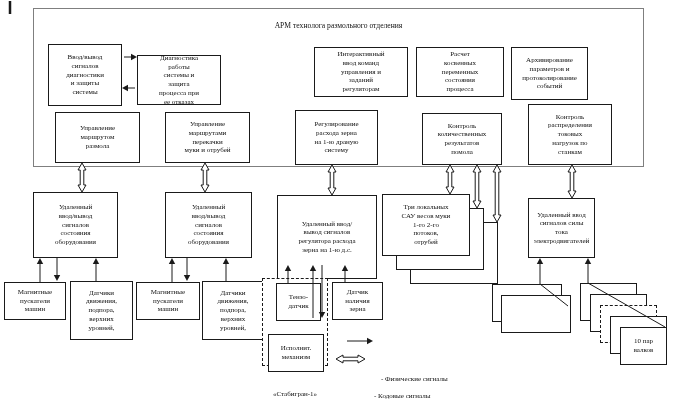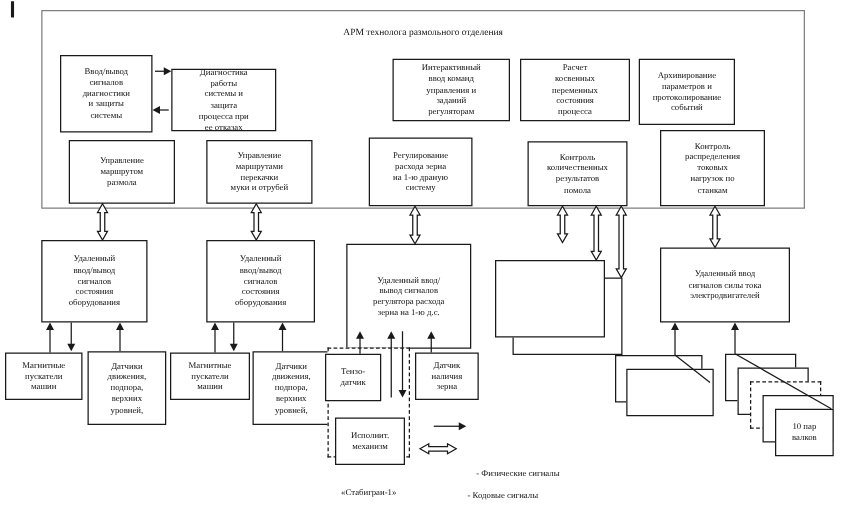--- a/index.html
+++ b/index.html
@@ -34,30 +34,31 @@
   <div class="box" style="left:295px;top:110px;width:83px;height:55px">Регулирование расхода зерна на 1-ю драную систему</div>
   <div class="box" style="left:422px;top:113px;width:80px;height:52px">Контроль количественных результатов помола</div>
   <div class="box" style="left:528px;top:104px;width:84px;height:61px">Контроль распределения токовых нагрузок по станкам</div>
 
   <div class="box" style="left:33px;top:192px;width:85px;height:66px">Удаленный ввод/вывод сигналов состояния оборудования</div>
   <div class="box" style="left:165px;top:192px;width:87px;height:66px">Удаленный ввод/вывод сигналов состояния оборудования</div>
   <div class="box" style="left:277px;top:195px;width:100px;height:84px">Удаленный ввод/вывод сигналов регулятора расхода зерна на 1-ю д.с.</div>
 
   <div class="box" style="left:410px;top:222px;width:88px;height:62px"></div>
   <div class="box" style="left:396px;top:208px;width:88px;height:62px"></div>
+  <div class="box" style="left:382px;top:194px;width:88px;height:62px">Три локальных САУ весов муки 1-го 2-го потоков, отрубей</div>
 
-  <div class="box" style="left:528px;top:198px;width:104px;height:60px">Удаленный ввод сигналов  силы тока электродвигателей</div>
+  <div class="box" style="left:528px;top:198px;width:67px;height:60px">Удаленный ввод сигналов  силы тока электродвигателей</div>
 
   <div class="box" style="left:4px;top:282px;width:62px;height:38px">Магнитные пускатели машин</div>
   <div class="box" style="left:70px;top:281px;width:63px;height:59px">Датчики движения, подпора, верхних уровней,</div>
   <div class="box" style="left:136px;top:282px;width:64px;height:38px">Магнитные пускатели машин</div>
   <div class="box" style="left:202px;top:281px;width:62px;height:59px">Датчики движения, подпора, верхних уровней,</div>
 
   <div class="box dashedbox" style="left:262px;top:278px;width:66px;height:88px;align-items:flex-end"></div>
-  <div class="box" style="left:260px;top:283px;width:45px;height:33px">Тензо-датчик</div>
+  <div class="box" style="left:276px;top:283px;width:45px;height:33px">Тензо-датчик</div>
   <div class="box" style="left:268px;top:334px;width:56px;height:28px">Исполнит. механизм</div>
   <div class="lbl" style="left:262px;top:352px;width:66px;text-align:center">«Стабигран-1»</div>
 
   <div class="box" style="left:332px;top:282px;width:51px;height:35px">Датчик наличия зерна</div>
 
   <div class="box" style="left:492px;top:284px;width:70px;height:32px"></div>
   <div class="box" style="left:501px;top:295px;width:70px;height:32px"></div>
 
   <div class="box" style="left:580px;top:283px;width:57px;height:30px"></div>
   <div class="box" style="left:590px;top:294px;width:57px;height:30px"></div>

